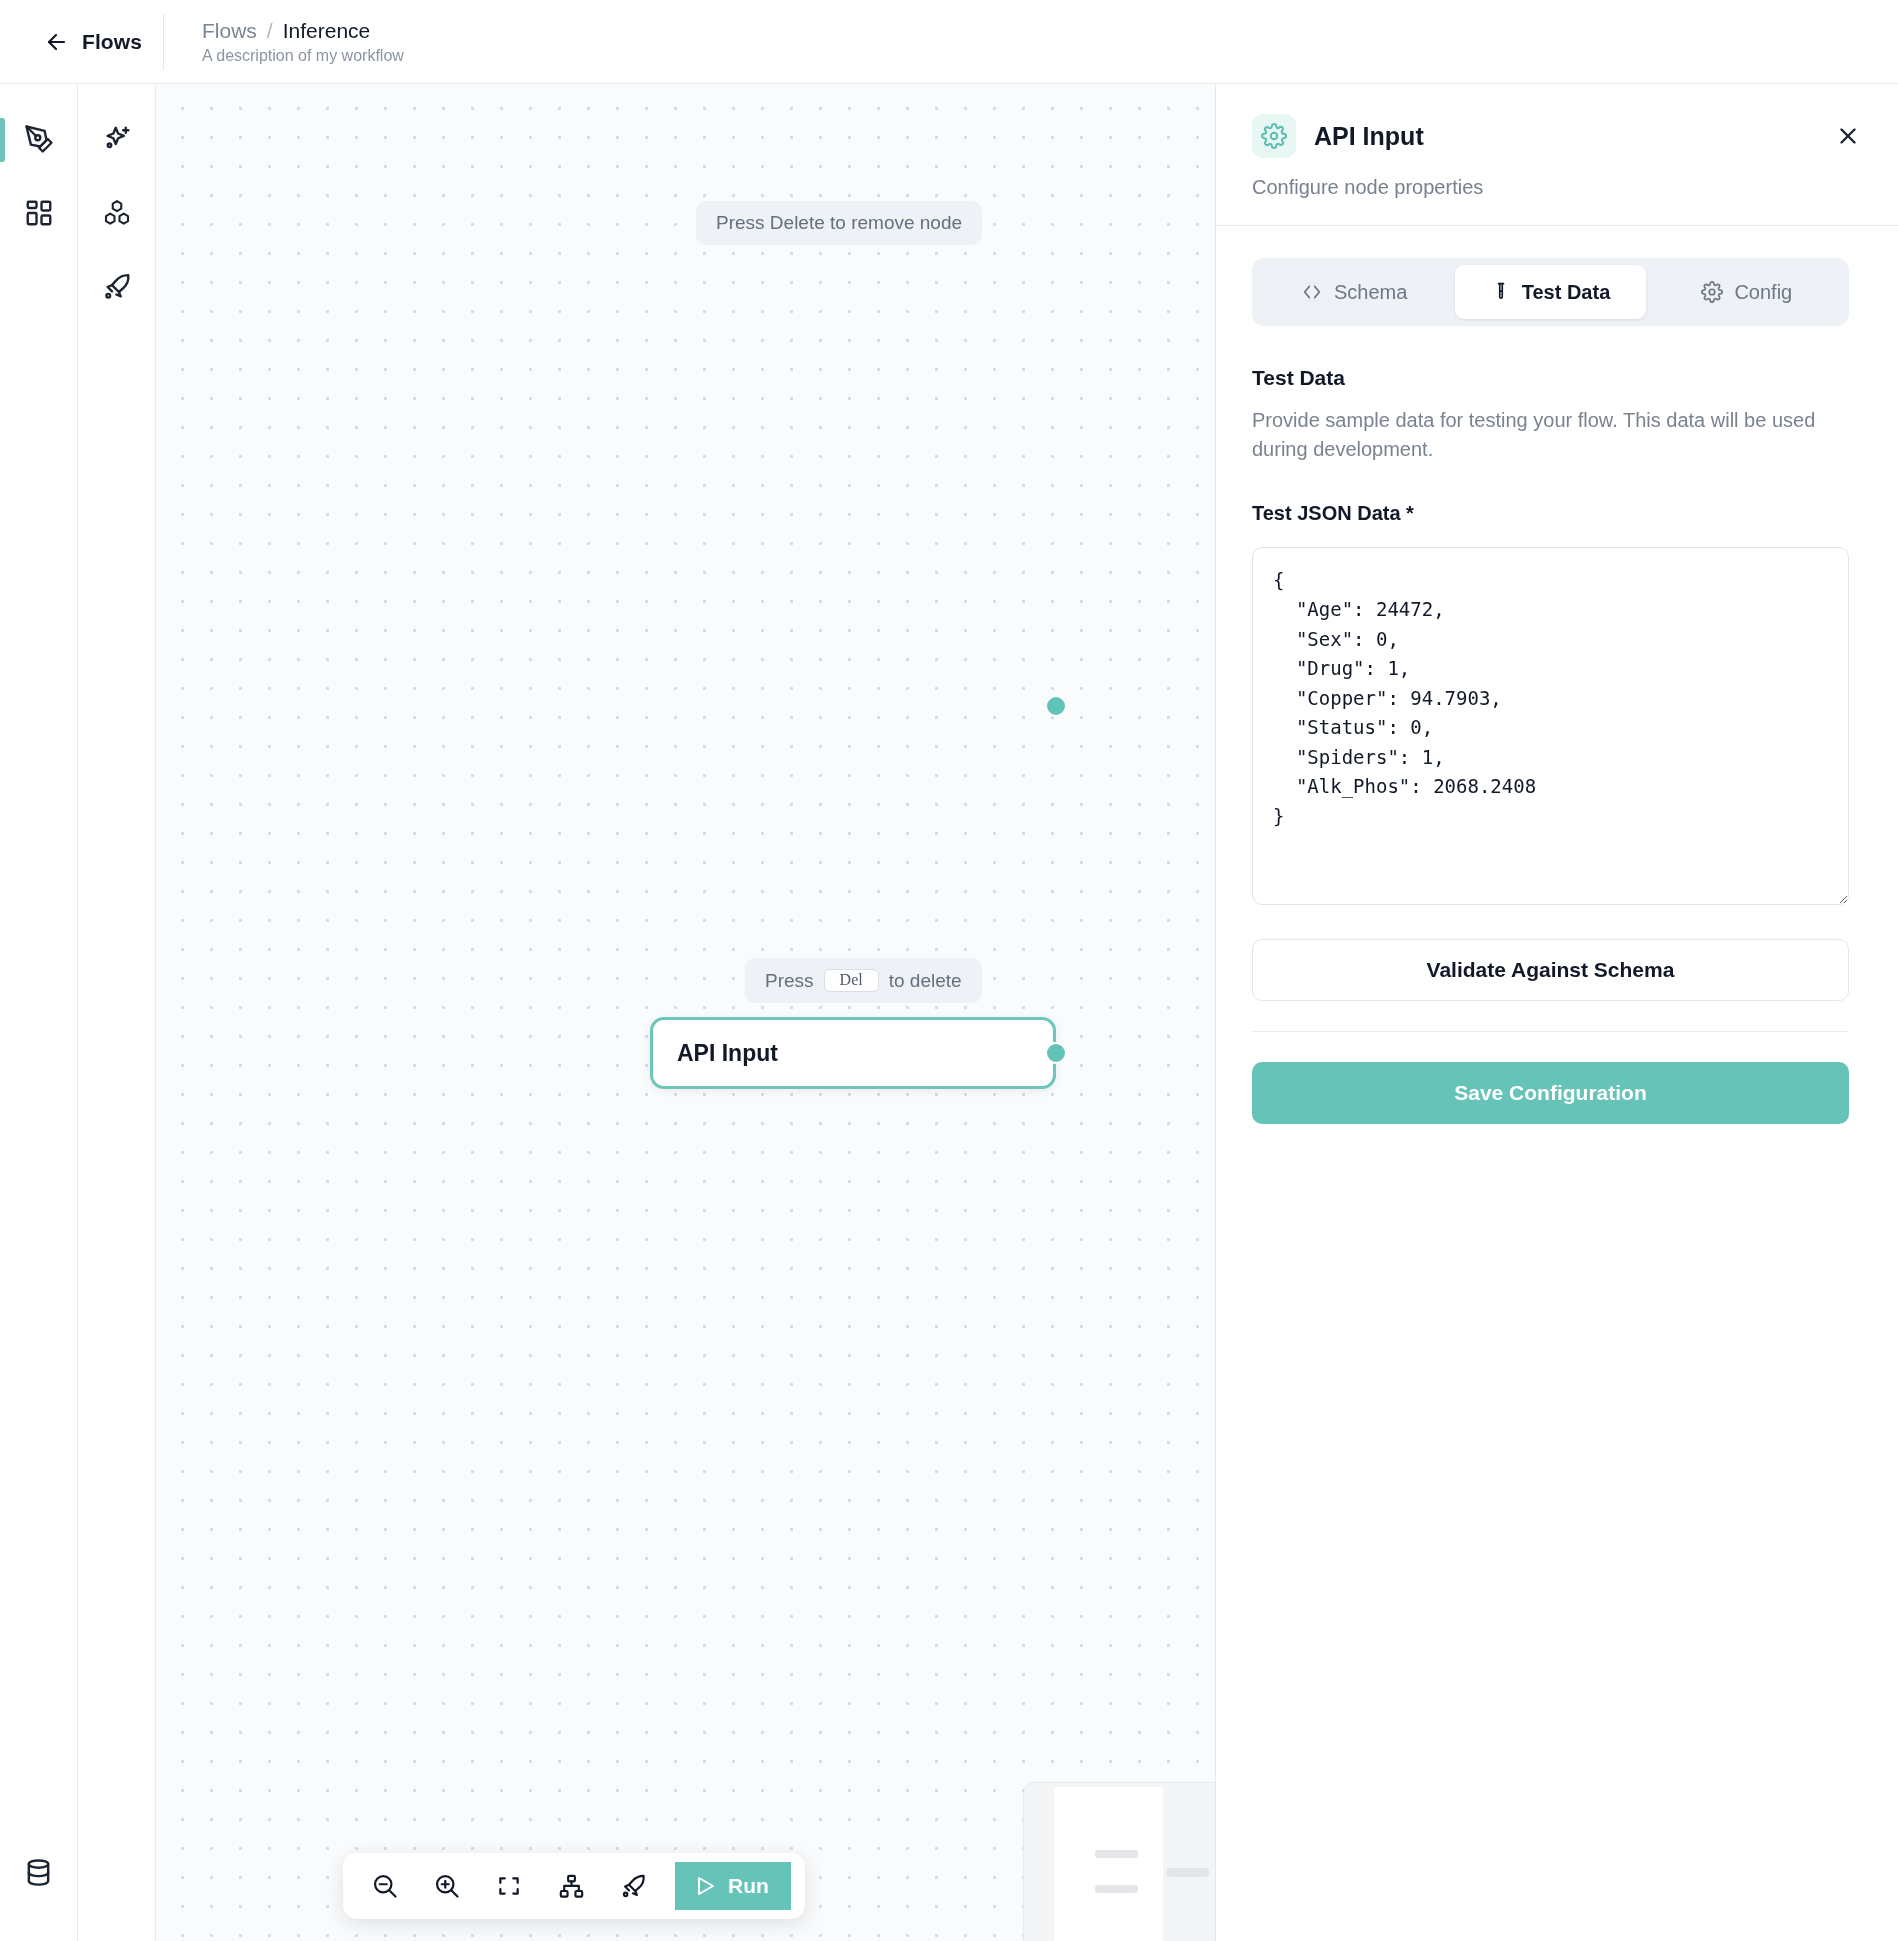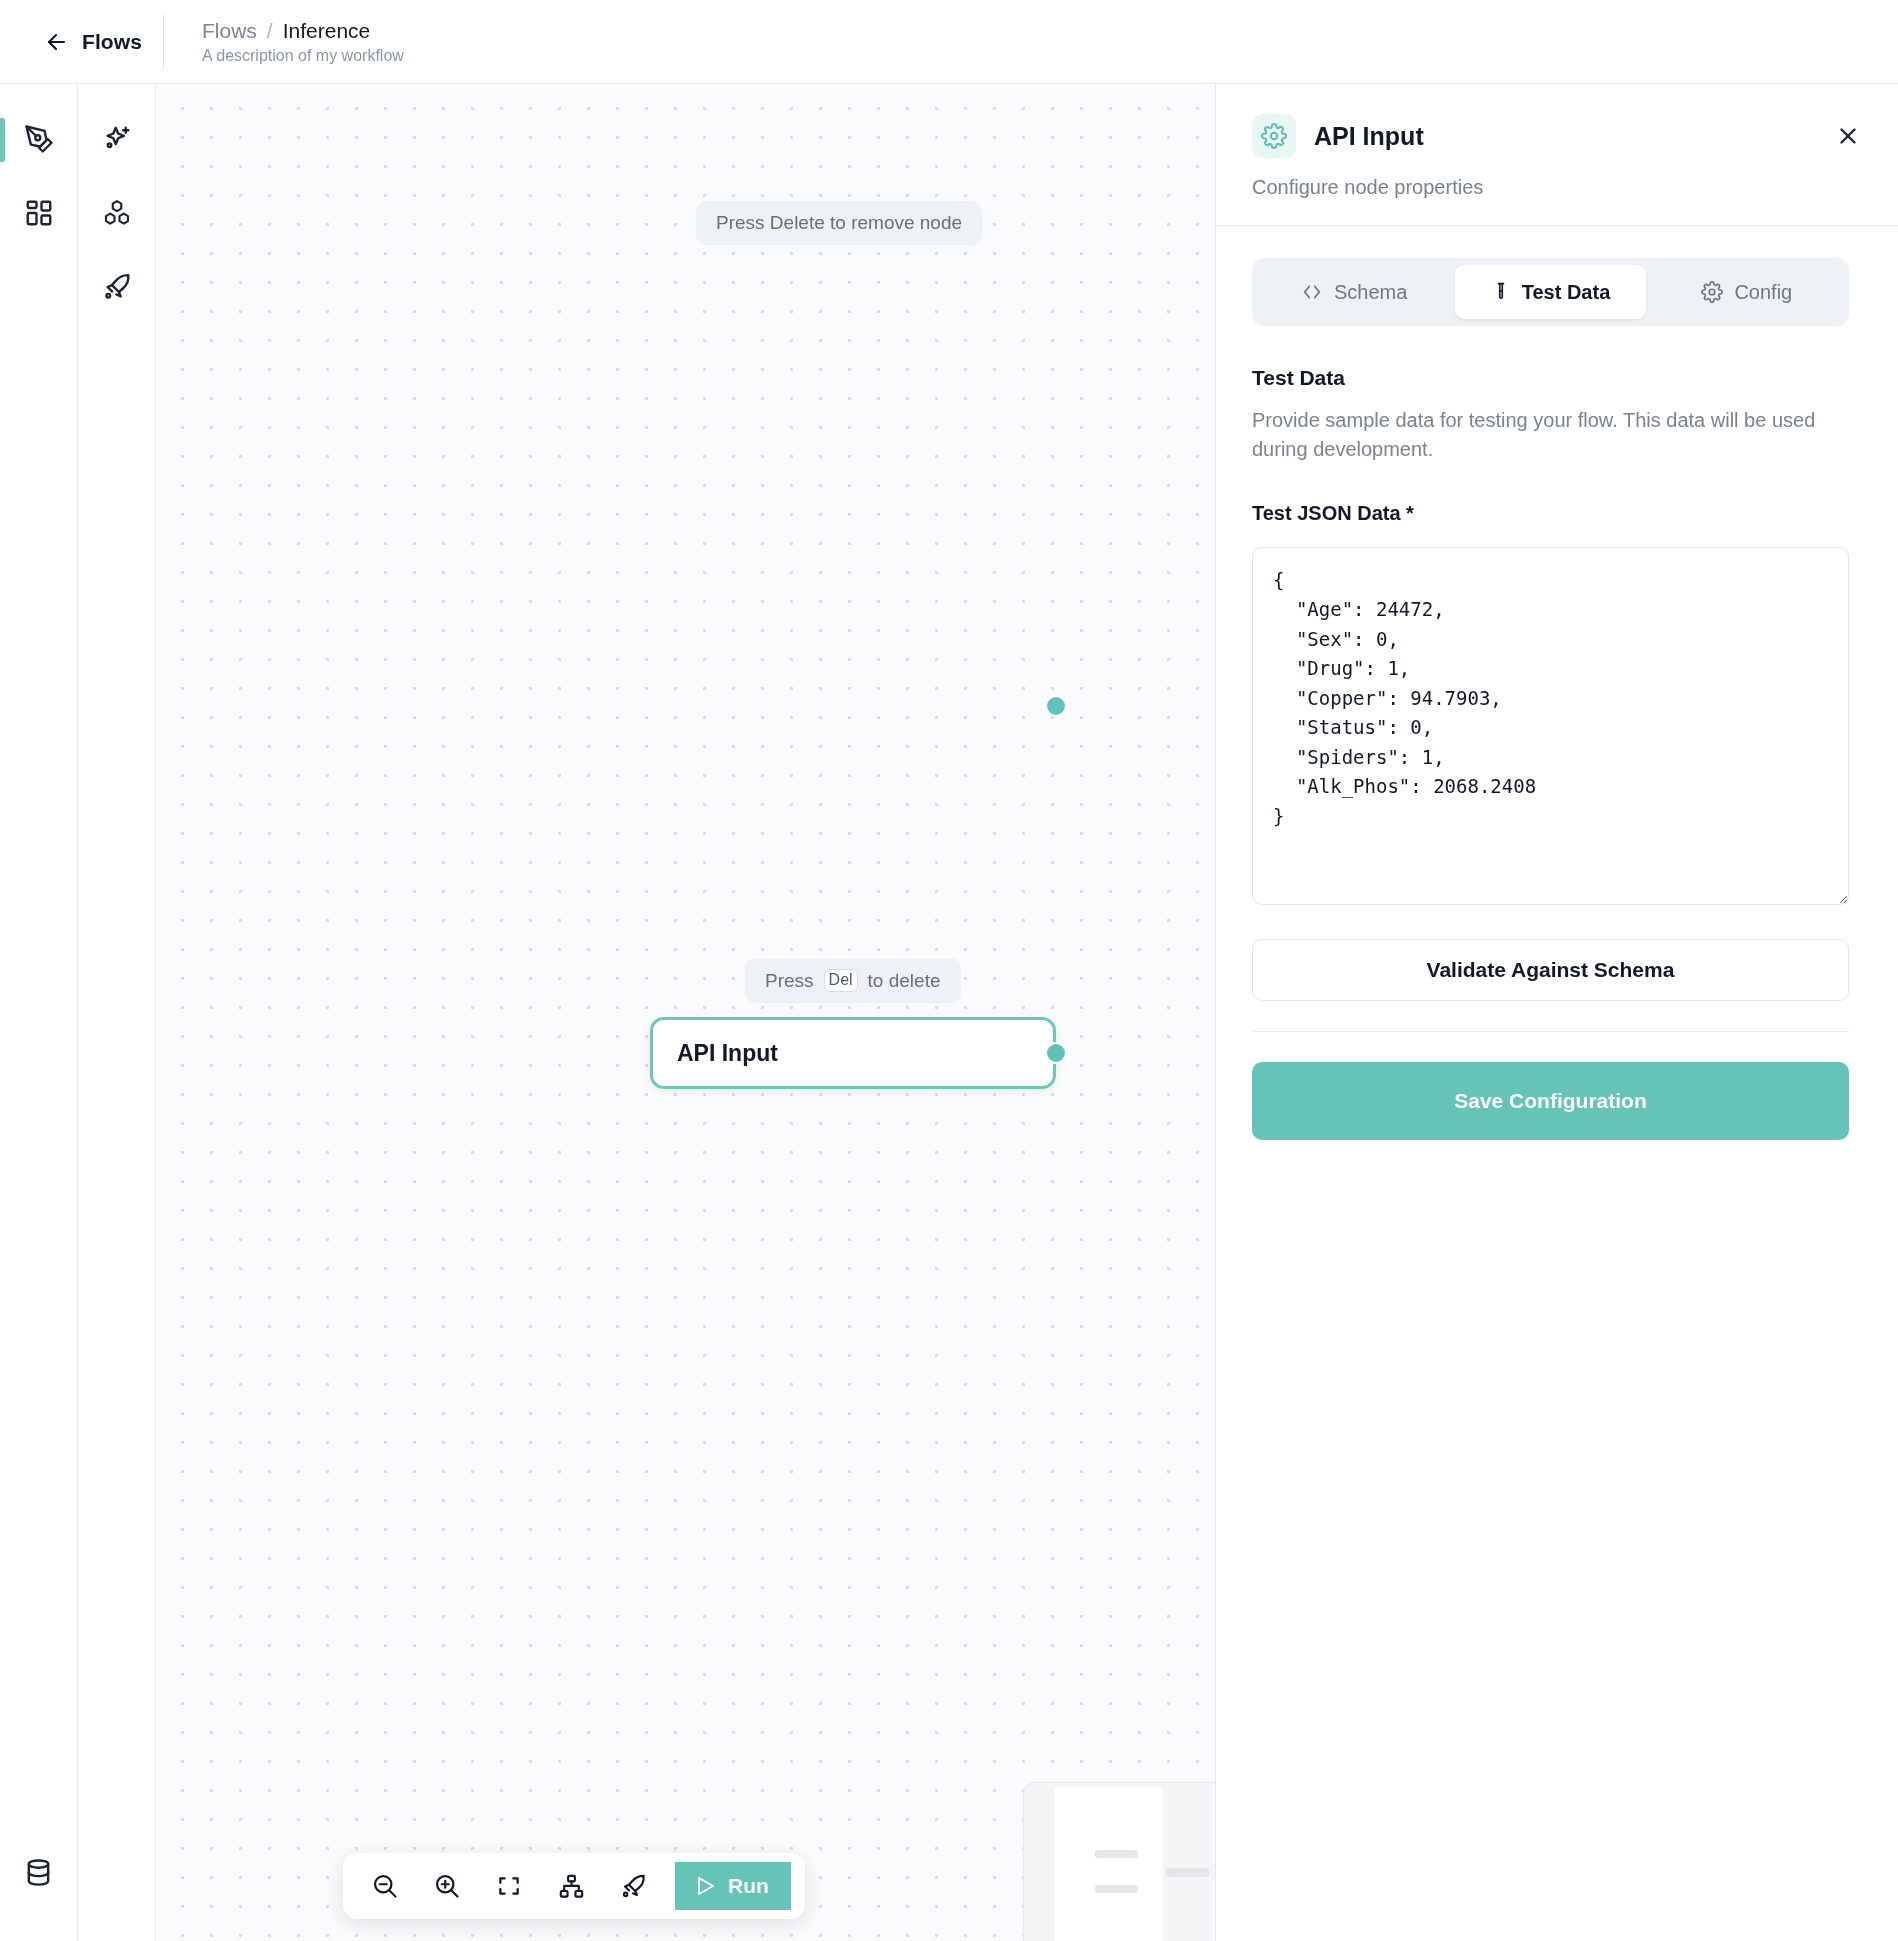--- a/index.html
+++ b/index.html
@@ -99,22 +99,22 @@
   .tip-top { left: 540px; top: 117px; }
   .tip-del {
     left: 589px; top: 874px;
     display: flex; align-items: center; gap: 10px;
   }
   .kbd {
     display: inline-block;
     background: #ffffff;
     border: 1px solid #d8dee6;
     border-radius: 6px;
-    padding: 1px 4px 2px;
-    font-family: Liberation Sans, sans-serif;
+    padding: 1px 15px 2px;
+    font-family: Liberation Serif, serif;
     font-size: 16px;
     color: #4d5968;
   }
 
   .node {
     position: absolute;
     background: #ffffff;
     border-radius: 14px;
     display: flex;
     align-items: center;
@@ -235,21 +235,21 @@
   }
 
   .btn-outline {
     width: 100%; height: 62px; margin-top: 30px;
     background: #ffffff; border: 1px solid #e2e7ed; border-radius: 10px;
     font-size: 21px; font-weight: 700; color: #111827; cursor: pointer;
     font-family: "Liberation Sans", sans-serif;
   }
   .panel-divider { height: 1px; background: #e9edf2; margin-top: 30px; }
   .btn-primary {
-    width: 100%; height: 78px; margin-top: 30px;
+    width: 100%; height: 62px; margin-top: 30px;
     background: #66c3b8; border: none; border-radius: 10px;
     font-size: 21px; font-weight: 700; color: #ffffff; cursor: pointer;
     font-family: "Liberation Sans", sans-serif;
   }
 
   .toast {
     position: absolute;
     left: 1327px; bottom: 34px; width: 531px; height: 72px;
     background: #ffffff; border: 1px solid #e6eaef; border-radius: 12px;
     box-shadow: 0 6px 20px rgba(20,30,50,.10);

